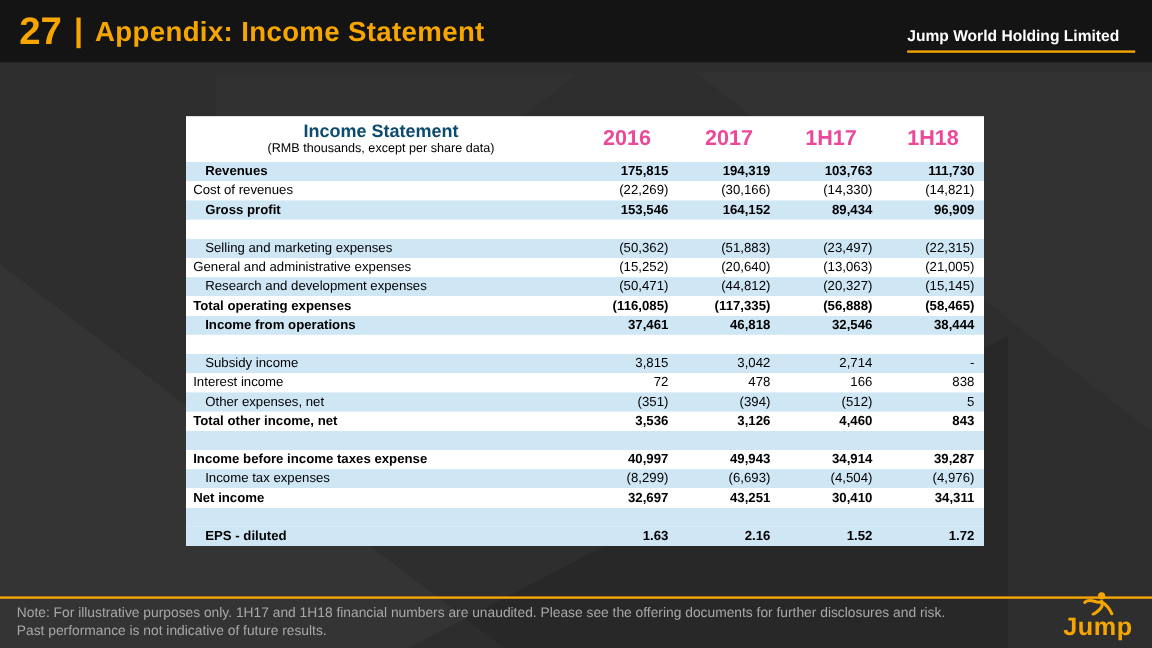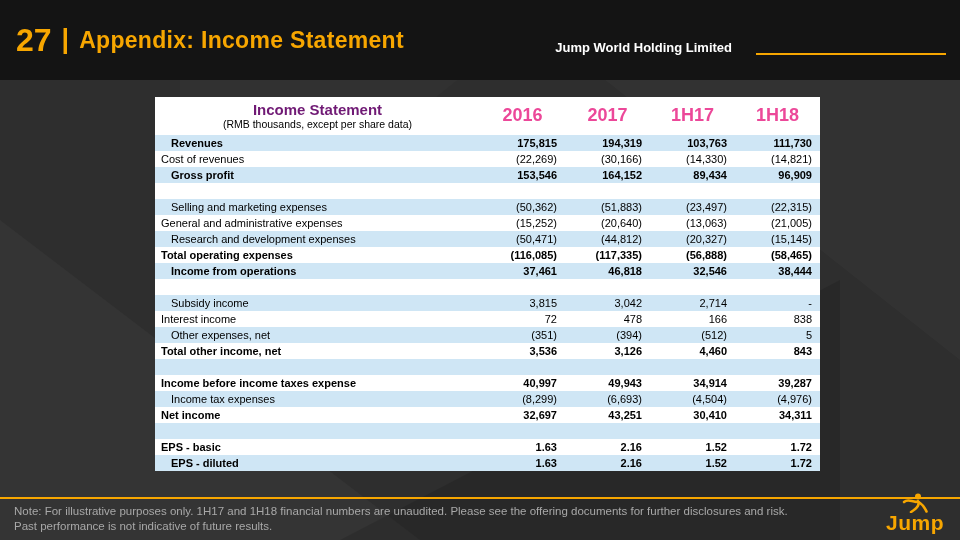--- a/index.html
+++ b/index.html
@@ -10,40 +10,40 @@
   }
   
   .bg-tri{position:absolute;pointer-events:none;}
   .bg-tri.t1{left:0;bottom:0;width:420px;height:320px;background:rgba(255,255,255,0.03);clip-path:polygon(0 100%,100% 100%,0 0);}
   .bg-tri.t2{right:0;top:60px;width:380px;height:300px;background:rgba(255,255,255,0.025);clip-path:polygon(100% 0,100% 100%,0 0);}
   .bg-tri.t3{right:120px;bottom:0;width:500px;height:260px;background:rgba(0,0,0,0.12);clip-path:polygon(0 100%,100% 100%,100% 0);}
   .bg-tri.t4{left:180px;top:62px;width:300px;height:240px;background:rgba(255,255,255,0.015);clip-path:polygon(0 0,100% 0,0 100%);}
 
   
   .header{
-    position:absolute;top:0;left:0;right:0;height:80px;
+    position:absolute;top:0;left:0;right:0;height:52px;
     background:#141414;display:flex;align-items:center;justify-content:space-between;
     padding:0 14px 0 16px;box-sizing:border-box;z-index:5;
   }
   .header-left{display:flex;align-items:center;gap:10px;}
   .page-num{color:#f7a600;font-size:32px;font-weight:bold;line-height:1;}
   .sep{color:#f7a600;font-size:27px;font-weight:bold;line-height:1;margin-top:-2px;}
   .slide-title{color:#f7a600;font-size:23px;font-weight:bold;letter-spacing:0.3px;}
-  .header-right{display:flex;flex-direction:row;align-items:flex-end;margin-top:14px;gap:24px;}
+  .header-right{display:flex;flex-direction:column;align-items:flex-start;margin-top:14px;}
   .company{color:#ffffff;font-size:13px;font-weight:bold;white-space:nowrap;}
   .company-underline{width:190px;height:2px;background:#f7a600;margin-top:5px;}
 
   
   .table-wrap{position:absolute;left:155px;top:97px;z-index:4;}
   table{border-collapse:collapse;width:665px;table-layout:fixed;background:#ffffff;}
   col.c-label{width:325px;}
   col.c-num{width:85px;}
   thead th{background:#ffffff;vertical-align:middle;padding:4px 0 5px 0;}
   th.head-label{text-align:center;}
-  .table-title{font-size:15px;font-weight:bold;color:#701a75;line-height:17px;}
+  .table-title{font-size:15px;font-weight:bold;color:#0c4a6e;line-height:17px;}
   .table-subtitle{font-size:10.5px;font-weight:normal;color:#000;line-height:12px;}
   th.head-year{font-size:18px;font-weight:bold;color:#ec4899;text-align:center;}
   tbody td{font-size:11px;color:#000;height:16px;line-height:16px;padding:0;white-space:nowrap;overflow:hidden;}
   tbody td.lbl{text-align:left;padding-left:6px;}
   tbody td.num{text-align:right;padding-right:8px;}
   tr.stripe td{background:#cfe6f5;padding-left:16px;}
   tr.plain td{background:#ffffff;}
   tr.bold td{font-weight:bold;}
 
   
@@ -220,27 +220,20 @@
           <td class="num">30,410</td>
           <td class="num">34,311</td>
         </tr>
         <tr class="stripe">
           <td class="lbl"></td>
           <td class="num"></td>
           <td class="num"></td>
           <td class="num"></td>
           <td class="num"></td>
         </tr>
-        <tr class="plain bold">
-          <td class="lbl">EPS - basic</td>
-          <td class="num">1.63</td>
-          <td class="num">2.16</td>
-          <td class="num">1.52</td>
-          <td class="num">1.72</td>
-        </tr>
         <tr class="stripe bold">
           <td class="lbl">EPS - diluted</td>
           <td class="num">1.63</td>
           <td class="num">2.16</td>
           <td class="num">1.52</td>
           <td class="num">1.72</td>
         </tr>
       </tbody>
   </table>
 </div>

